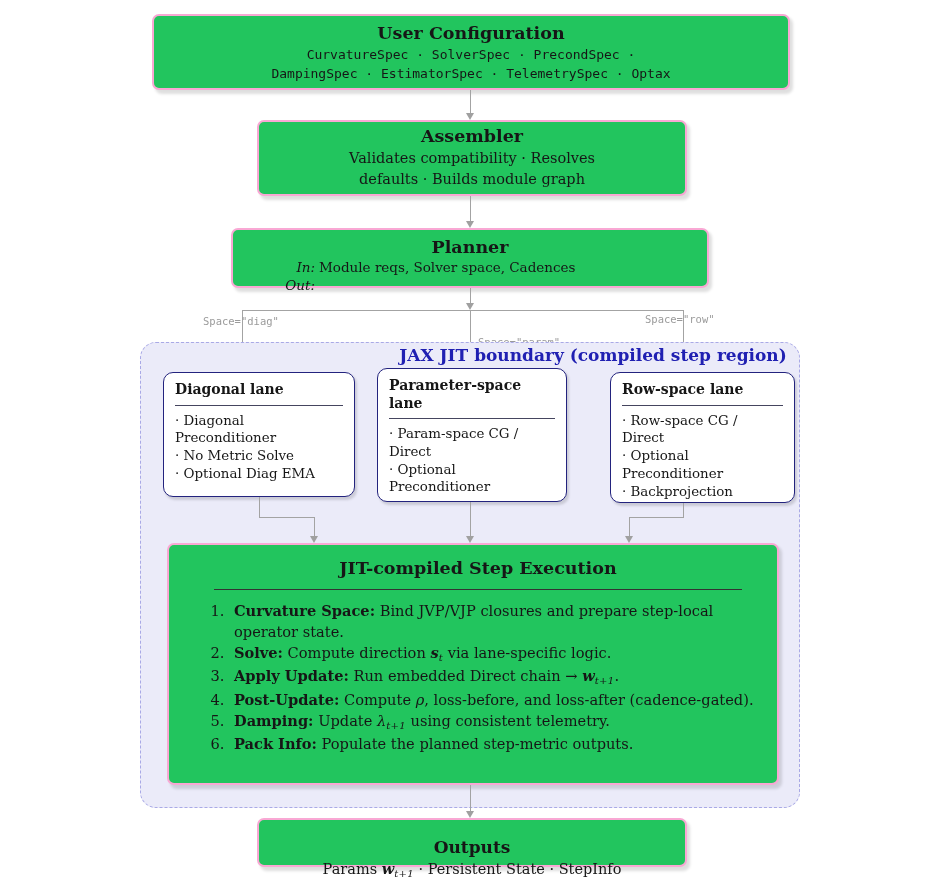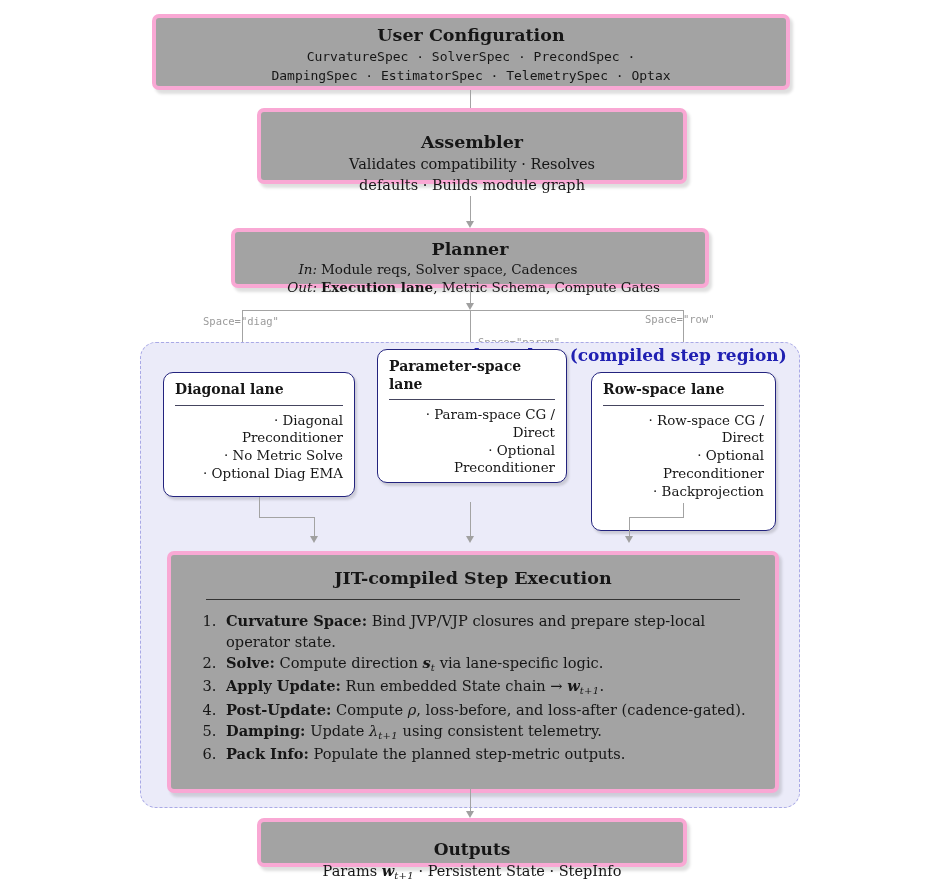--- a/index.html
+++ b/index.html
@@ -2,21 +2,21 @@
 <html><head>
 <meta charset="utf-8">
 <style>
   html,body{margin:0;padding:0;background:#ffffff;}
   #canvas{
     position:relative;width:947px;height:882px;background:#ffffff;overflow:hidden;
     font-family:"DejaVu Serif","Liberation Serif",serif;color:#161616;
   }
   
   .card{
-    position:absolute;background:#a3a3a3;border:4px solid #f9a8d4;border-radius:7px;
+    position:absolute;background:#22c55e;border:2px solid #f9a8d4;border-radius:7px;
     box-shadow:3px 3.5px 3px rgba(0,0,0,0.13);box-sizing:border-box;text-align:center;
   }
   .card-title{font-weight:bold;font-size:17.5px;line-height:1.25;display:block;}
   .mono-line{font-family:"DejaVu Sans Mono","Liberation Mono",monospace;font-size:13px;line-height:1.5;display:block;}
   .serif-line{font-size:14.5px;line-height:1.45;display:block;}
   
   .planner-row{display:grid;grid-template-columns:82px 1fr;column-gap:4px;font-size:13.5px;line-height:1.32;text-align:left;}
   .planner-label{font-style:italic;text-align:right;}
   
   #jit-region{
@@ -28,23 +28,23 @@
     font-weight:bold;font-size:17px;color:#2020b2;
   }
   
   .lane{
     position:absolute;background:#ffffff;border:1.4px solid #23237e;border-radius:10px;
     box-shadow:2px 2.5px 2.5px rgba(0,0,0,0.14);box-sizing:border-box;
     padding:8px 11px 6px 11px;text-align:left;
   }
   .lane-title{font-weight:bold;font-size:14px;line-height:1.25;display:block;}
   .lane-rule{border:0;border-top:1.2px solid #45455f;margin:6px 0 6px 0;}
-  .lane-item{font-size:13.4px;line-height:1.33;text-align:right;}
+  .lane-item{font-size:13.4px;line-height:1.33;}
   
-  #exec-box{padding:13px 18px 10px 18px;text-align:left;margin-top:8px;}
+  #exec-box{padding:13px 18px 10px 28px;text-align:left;}
   #exec-title{text-align:center;font-weight:bold;font-size:17.5px;display:block;}
   #exec-rule{border:0;border-top:1.2px solid #333;width:94%;margin:11px auto 10px auto;}
   #exec-list{margin:0;padding:0 0 0 32px;font-size:14.6px;line-height:1.44;}
   #exec-list li{padding-left:5px;}
   
   .p-b{font-weight:bold;}
   .p-i{font-style:italic;}
   .p-bi{font-weight:bold;font-style:italic;}
   .p-n{}
   .p-sub{font-size:10px;font-style:italic;vertical-align:-3px;letter-spacing:0.3px;}
@@ -65,38 +65,37 @@
 
   <div class="card" style="left:152px;top:14px;width:638px;height:76px;padding-top:7px;">
     <span class="card-title">User Configuration</span>
     <span class="mono-line">CurvatureSpec · SolverSpec · PrecondSpec ·</span>
     <span class="mono-line">DampingSpec · EstimatorSpec · TelemetrySpec · Optax</span>
   </div>
 
   <div class="vline" style="left:470px;top:90px;height:24px;"></div>
   <div class="ah-down" style="left:466px;top:113px;"></div>
 
-  <div class="card" style="left:257px;top:108px;width:430px;height:76px;padding-top:20px;">
+  <div class="card" style="left:257px;top:120px;width:430px;height:76px;padding-top:4px;">
     <span class="card-title">Assembler</span>
     <span class="serif-line">Validates compatibility · Resolves</span>
     <span class="serif-line">defaults · Builds module graph</span>
   </div>
 
   <div class="vline" style="left:470px;top:196px;height:26px;"></div>
   <div class="ah-down" style="left:466px;top:221px;"></div>
 
   <div class="card" style="left:231px;top:228px;width:478px;height:60px;padding-top:7px;">
     <span class="card-title">Planner</span>
     <div class="planner-row">
       <span class="planner-label">In:</span>
       <span><span class="p-n">Module reqs, Solver space, Cadences</span></span>
     </div>
     <div class="planner-row">
       <span class="planner-label">Out:</span>
-      <span><span class="p-b">Execution lane</span><span class="p-n">, Metric Schema, Compute Gates</span></span>
     </div>
   </div>
 
   <div class="vline" style="left:470px;top:288px;height:16px;"></div>
   <div class="ah-down" style="left:466px;top:303px;"></div>
   <div class="hline" style="left:242px;top:310px;width:441px;"></div>
 
   <div class="vline" style="left:242px;top:310px;height:56px;"></div>
   <div class="ah-down" style="left:238px;top:365px;"></div>
 
@@ -116,30 +115,30 @@
   <div class="lane" style="left:163px;top:372px;width:192px;height:125px;">
     <span class="lane-title">Diagonal lane</span>
     <hr class="lane-rule">
     <div>
         <div class="lane-item">· Diagonal Preconditioner</div>
         <div class="lane-item">· No Metric Solve</div>
         <div class="lane-item">· Optional Diag EMA</div>
       </div>
   </div>
 
-  <div class="lane" style="left:377px;top:349px;width:190px;height:134px;">
+  <div class="lane" style="left:377px;top:368px;width:190px;height:134px;">
     <span class="lane-title">Parameter-space lane</span>
     <hr class="lane-rule">
     <div>
         <div class="lane-item">· Param-space CG / Direct</div>
         <div class="lane-item">· Optional Preconditioner</div>
       </div>
   </div>
 
-  <div class="lane" style="left:591px;top:372px;width:185px;height:159px;">
+  <div class="lane" style="left:610px;top:372px;width:185px;height:131px;">
     <span class="lane-title">Row-space lane</span>
     <hr class="lane-rule">
     <div>
         <div class="lane-item">· Row-space CG / Direct</div>
         <div class="lane-item">· Optional Preconditioner</div>
         <div class="lane-item">· Backprojection</div>
       </div>
   </div>
 
   <div class="vline" style="left:259px;top:497px;height:21px;"></div>
@@ -154,21 +153,21 @@
   <div class="hline" style="left:629px;top:517px;width:55px;"></div>
   <div class="vline" style="left:629px;top:517px;height:20px;"></div>
   <div class="ah-down" style="left:625px;top:536px;"></div>
 
   <div class="card" id="exec-box" style="left:167px;top:543px;width:612px;height:242px;">
     <span id="exec-title">JIT-compiled Step Execution</span>
     <hr id="exec-rule">
     <ol id="exec-list">
         <li><span class="p-b">Curvature Space:</span><span class="p-n"> Bind JVP/VJP closures and prepare step-local operator state.</span></li>
         <li><span class="p-b">Solve:</span><span class="p-n"> Compute direction </span><span class="p-bi">s</span><span class="p-sub">t</span><span class="p-n"> via lane-specific logic.</span></li>
-        <li><span class="p-b">Apply Update:</span><span class="p-n"> Run embedded State chain → </span><span class="p-bi">w</span><span class="p-sub">t+1</span><span class="p-n">.</span></li>
+        <li><span class="p-b">Apply Update:</span><span class="p-n"> Run embedded Direct chain → </span><span class="p-bi">w</span><span class="p-sub">t+1</span><span class="p-n">.</span></li>
         <li><span class="p-b">Post-Update:</span><span class="p-n"> Compute </span><span class="p-i">ρ</span><span class="p-n">, loss-before, and loss-after (cadence-gated).</span></li>
         <li><span class="p-b">Damping:</span><span class="p-n"> Update </span><span class="p-i">λ</span><span class="p-sub">t+1</span><span class="p-n"> using consistent telemetry.</span></li>
         <li><span class="p-b">Pack Info:</span><span class="p-n"> Populate the planned step-metric outputs.</span></li>
       </ol>
   </div>
 
   <div class="vline" style="left:470px;top:785px;height:27px;"></div>
   <div class="ah-down" style="left:466px;top:811px;"></div>
 
   <div class="card" style="left:257px;top:818px;width:430px;height:49px;padding-top:17px;">

